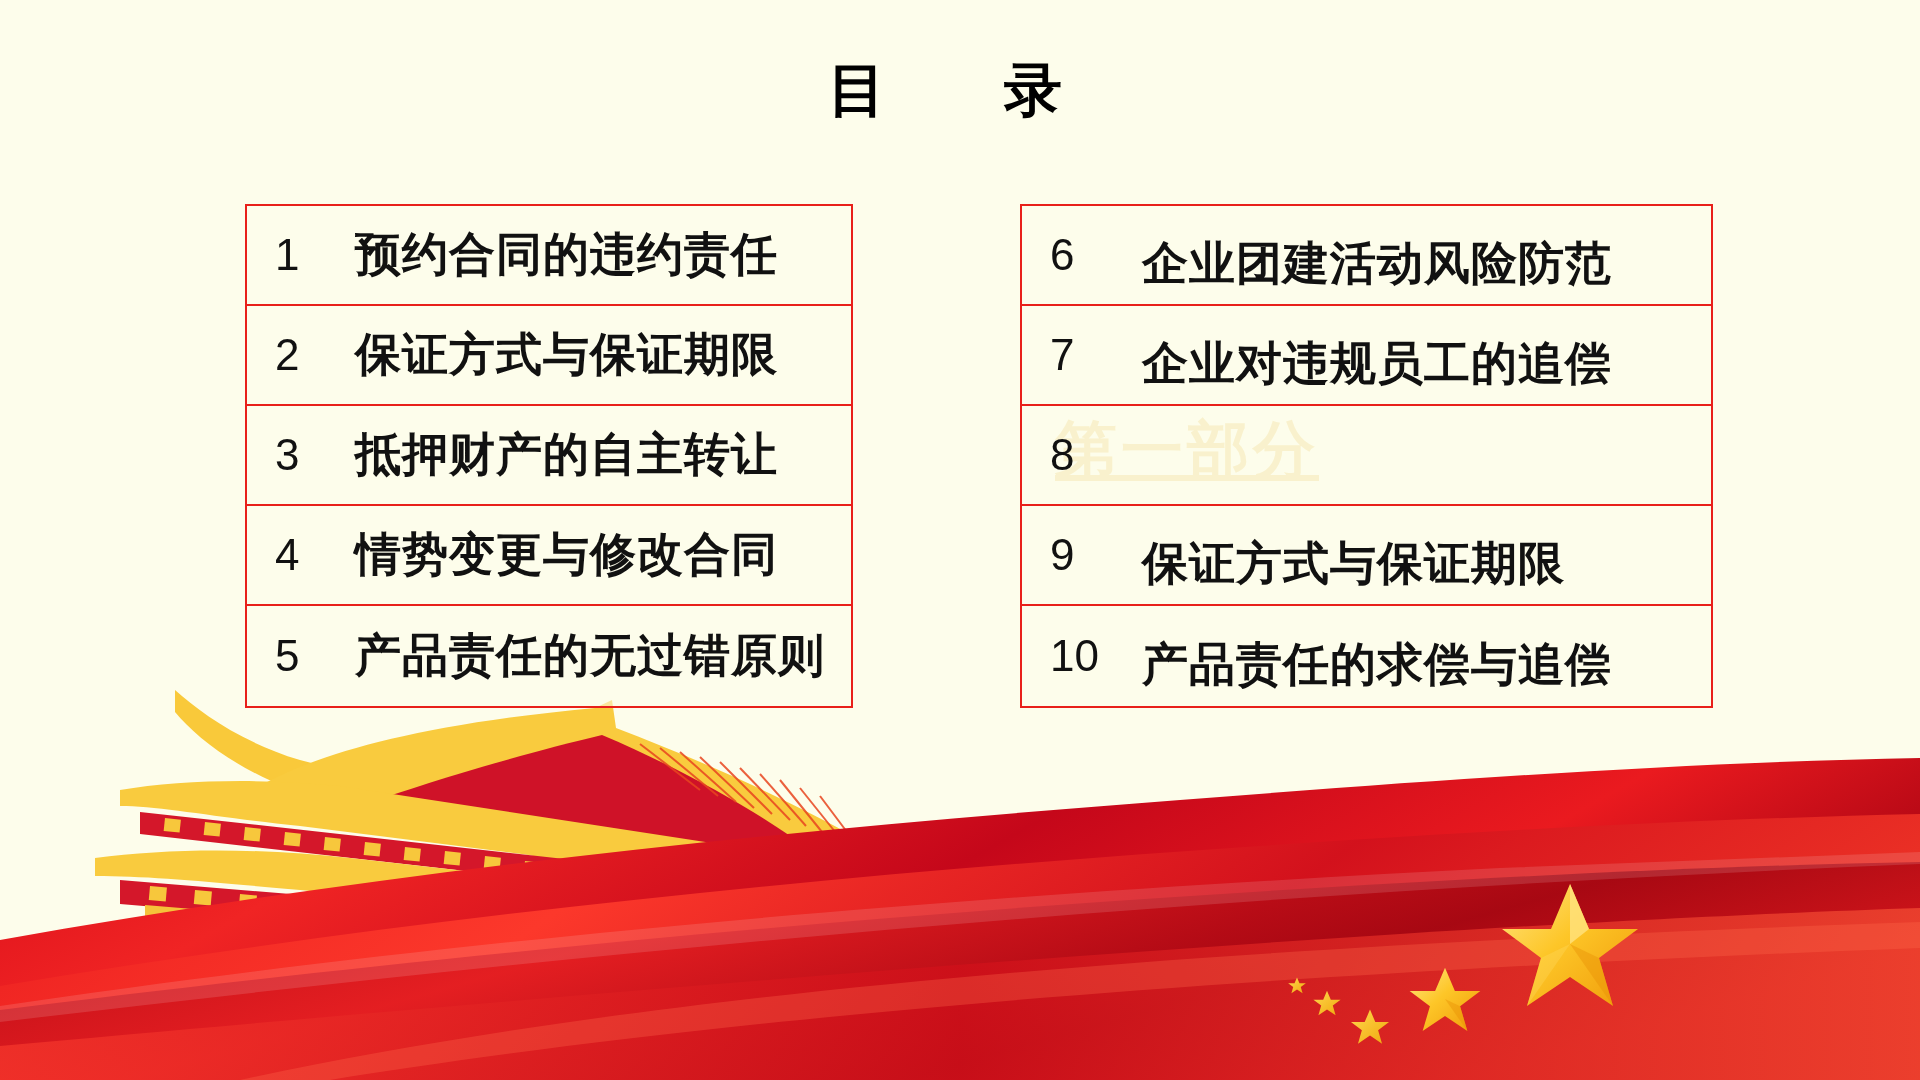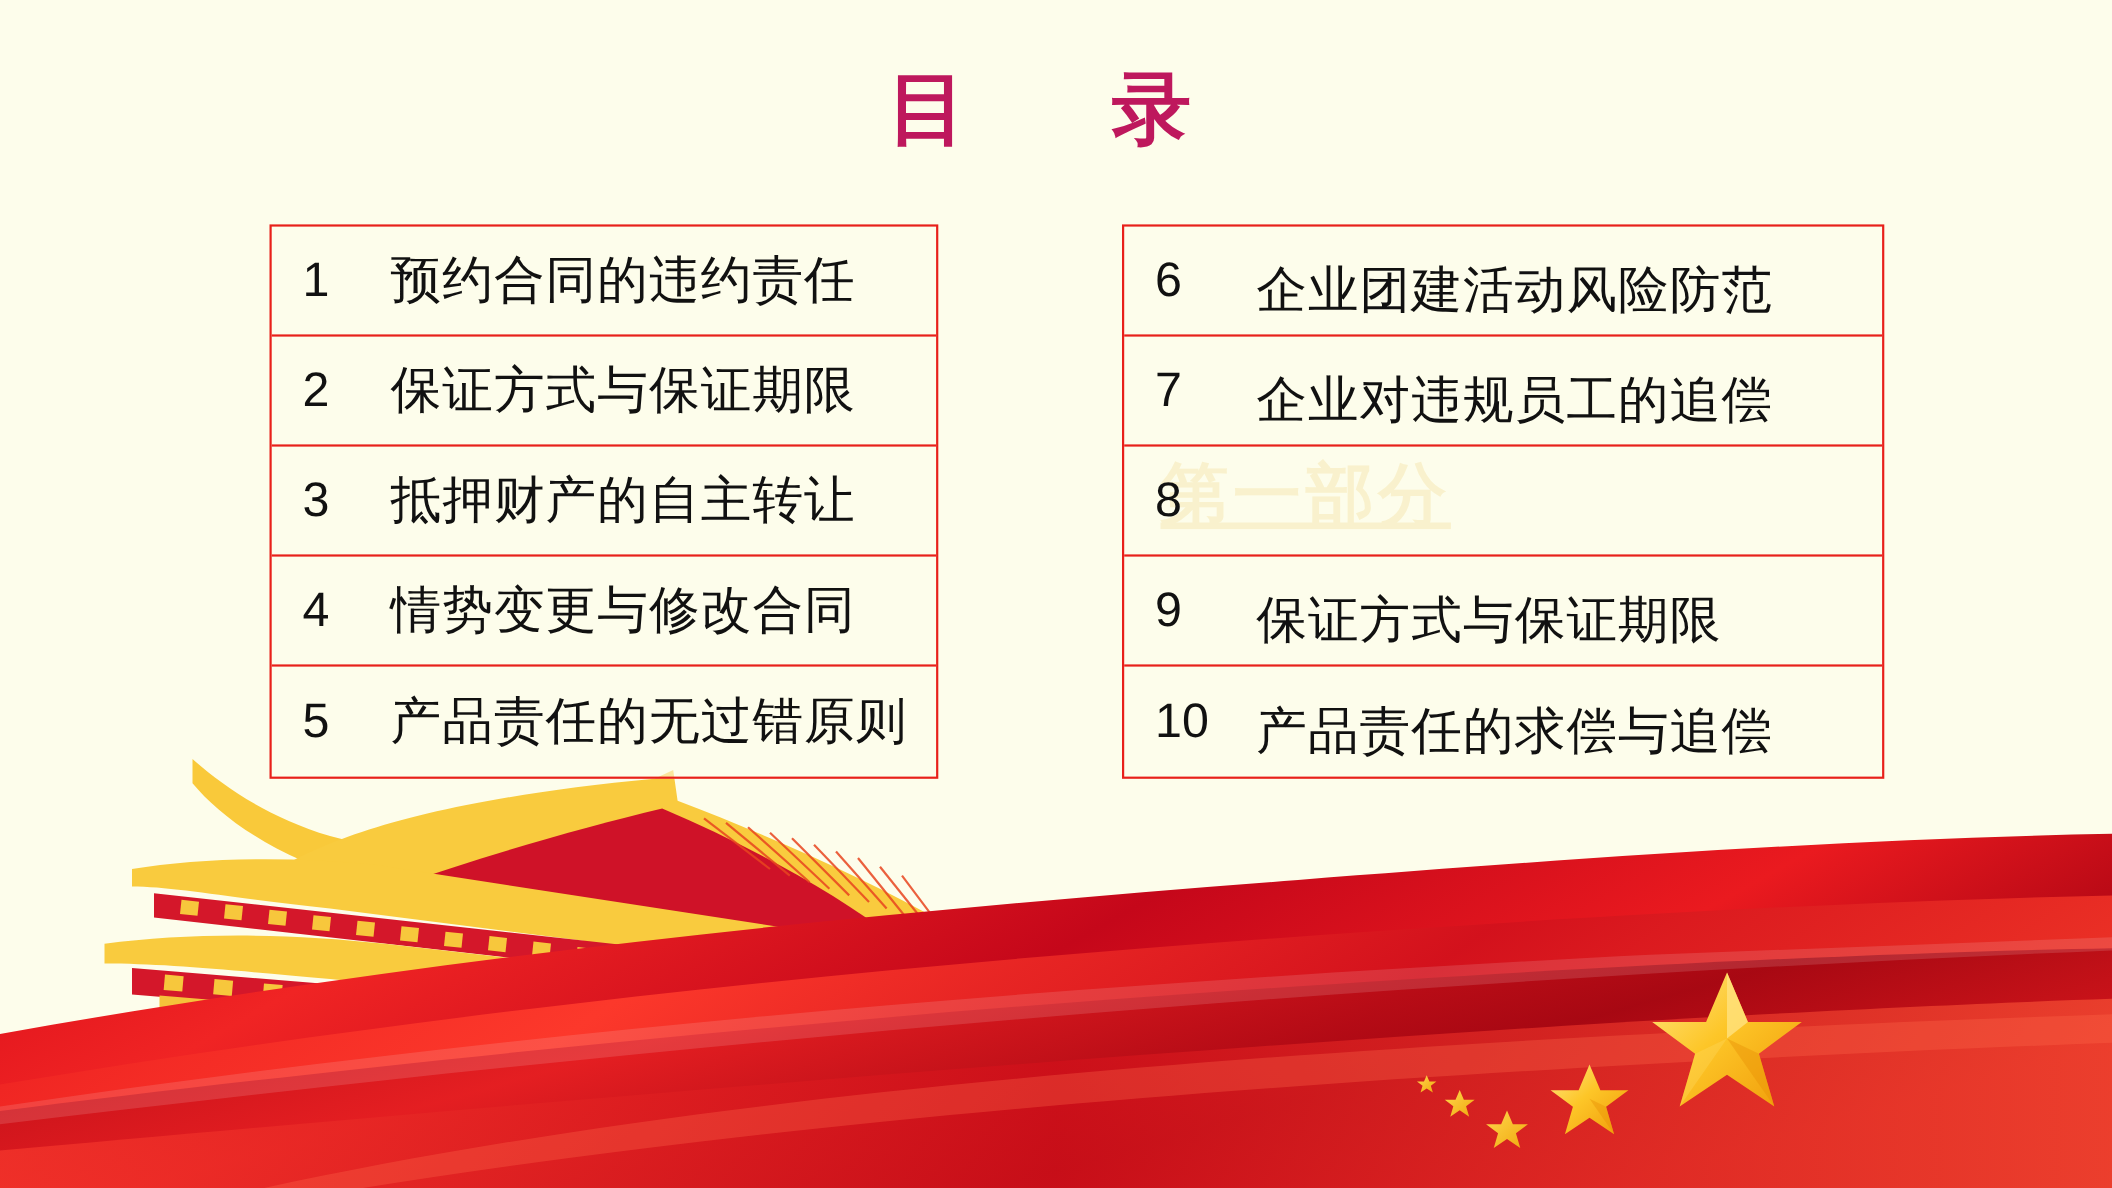--- a/index.html
+++ b/index.html
@@ -31,23 +31,23 @@
   }
 
   
   .title{
     position:absolute;
     left:0;right:0;top:52px;
     text-align:center;
     z-index:6;
   }
   .title span{
-    font-size:72px;
+    font-size:58px;
     font-weight:700;
-    color:#be185d;
+    color:#000000;
     letter-spacing:30px;
     font-family:"DejaVu Sans","Liberation Sans",sans-serif;
   }
 
   
   .toc-table{
     position:absolute;
     z-index:5;
     border:2.5px solid #e8201a;
     box-sizing:border-box;
@@ -71,21 +71,21 @@
     color:#111;
     font-weight:400;
     min-width:56px;
     text-align:left;
     font-family:"Liberation Sans","DejaVu Sans",sans-serif;
   }
   #toc-right .toc-num{min-width:74px;}
 
   .toc-text{
     font-size:46px;
-    font-weight:400;
+    font-weight:700;
     color:#111;
     letter-spacing:1px;
     white-space:nowrap;
     font-family:"DejaVu Sans","Liberation Sans",sans-serif;
   }
   #toc-left .toc-text{margin-left:24px;}
   #toc-right .toc-text{margin-left:18px;margin-top:17px;}
 </style>
 </head>
 <body>

